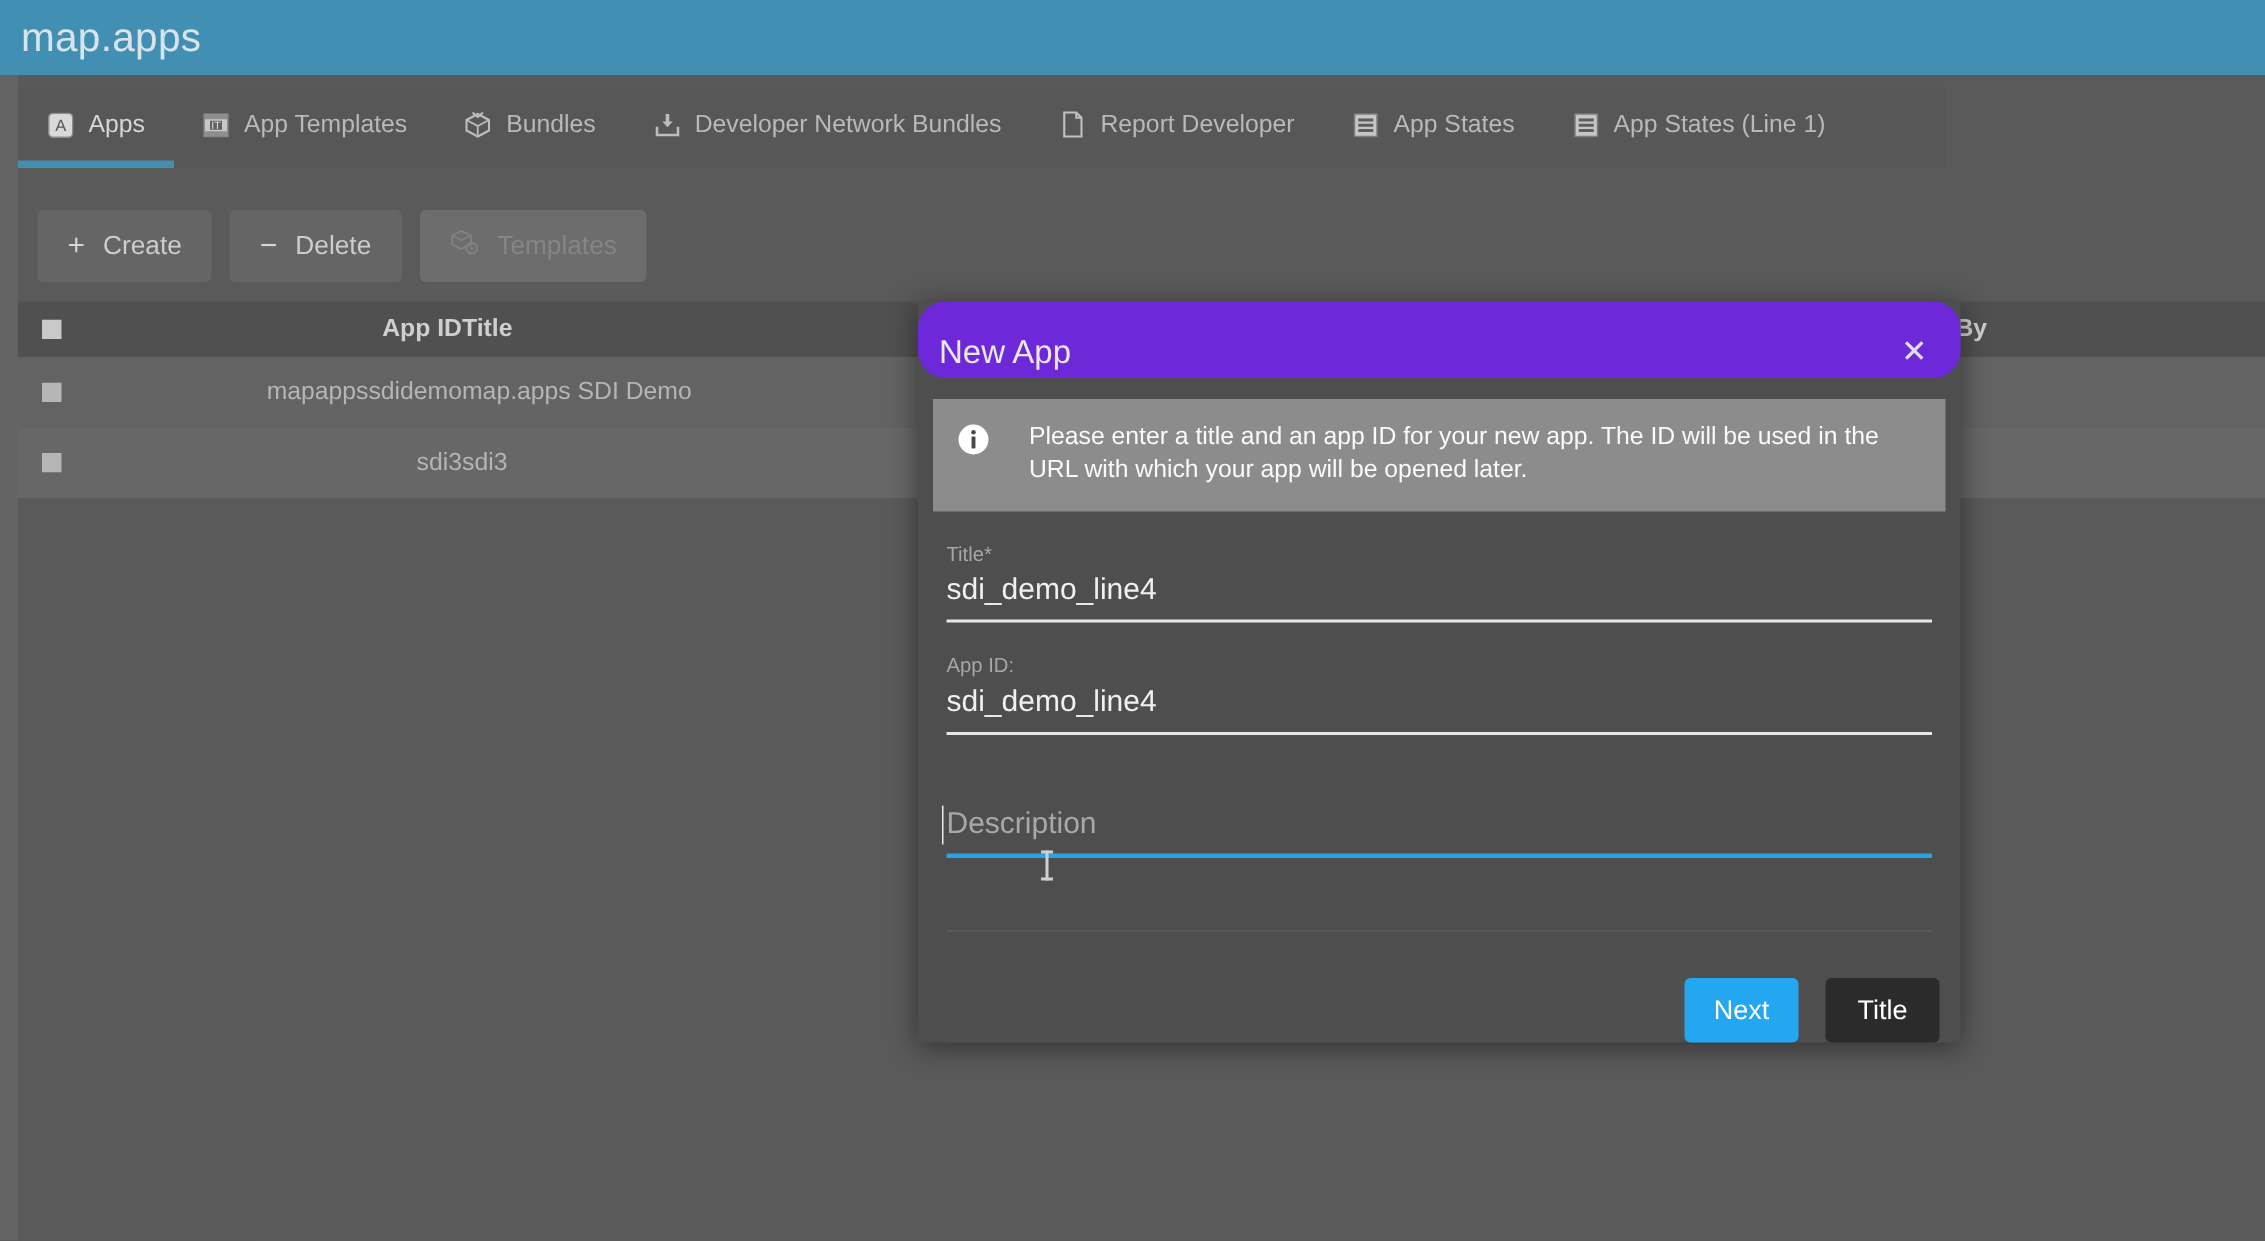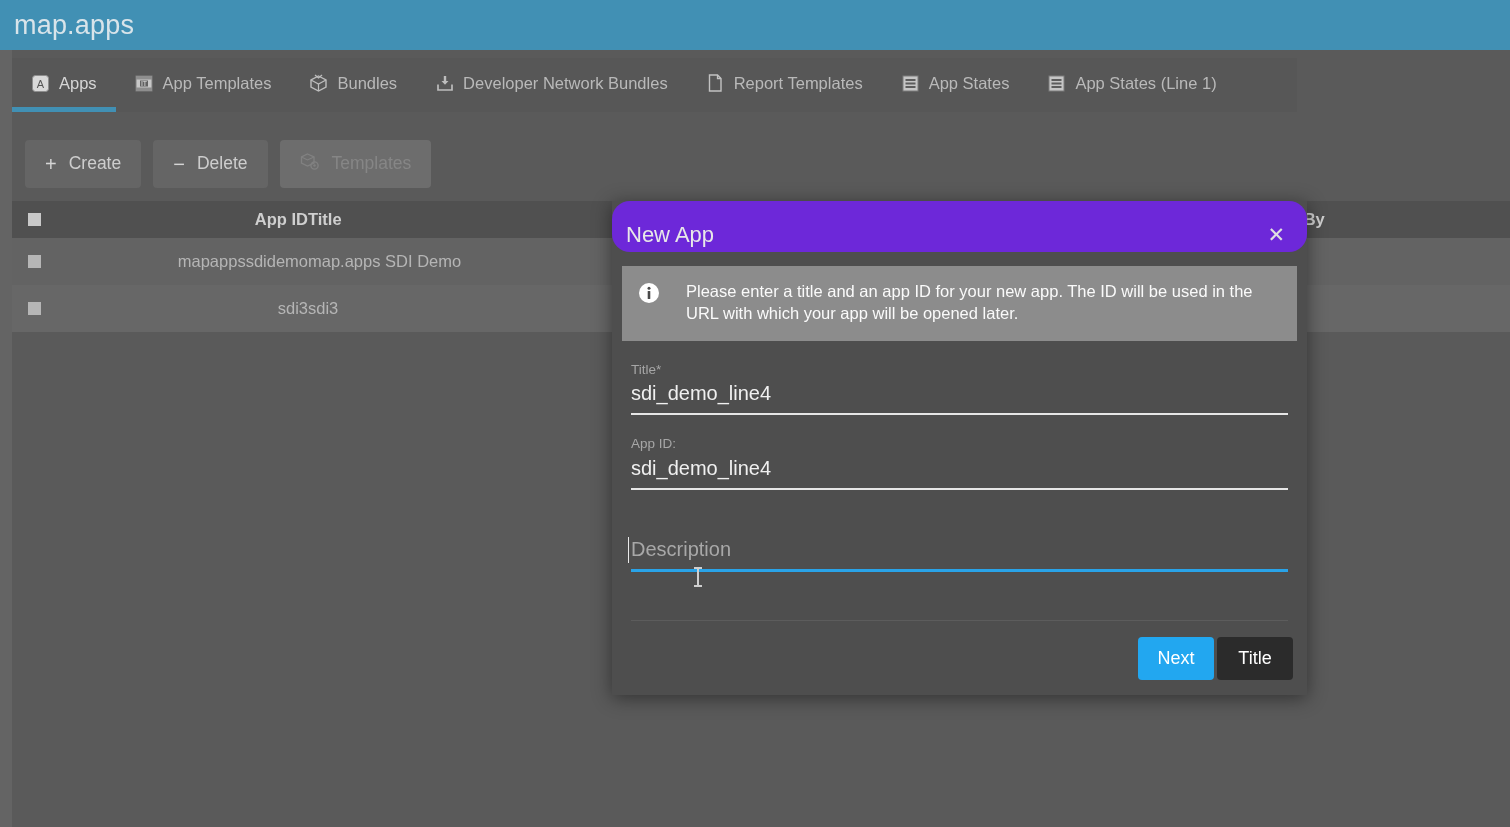--- a/index.html
+++ b/index.html
@@ -235,22 +235,22 @@
 
   .dlg-divider {
     position: absolute;
     left: 19px; right: 19px; bottom: 74px;
     height: 1px; background: #5c5c5c;
   }
   .dlg-foot {
     position: absolute;
     left: 0; right: 0; bottom: 0;
     height: 74px;
-    display: flex; align-items: center; justify-content: flex-end;
-    gap: 3px;
+    display: flex; align-items: flex-end; justify-content: flex-end;
+    gap: 18px;
     padding-right: 14px;
   }
   .dbtn {
     height: 43px;
     min-width: 76px;
     padding: 0 17px;
     border: none; border-radius: 4px;
     font-size: 18px;
     cursor: pointer;
     font-family: inherit;
@@ -320,21 +320,21 @@
       <span>Developer Network Bundles</span>
     </div>
 
     <div class="tab">
       <span class="tab-ico">
         <svg width="15" height="18" viewBox="0 0 15 18">
           <path d="M1.5 1 L9.5 1 L13 4.5 L13 17 L1.5 17 Z" fill="none" stroke="#c2c2c2" stroke-width="1.4"></path>
           <path d="M9.5 1 L9.5 4.5 L13 4.5" fill="none" stroke="#c2c2c2" stroke-width="1.3"></path>
         </svg>
       </span>
-      <span>Report Templates</span>
+      <span>Report Developer</span>
     </div>
 
     <div class="tab">
       <span class="tab-ico">
         <svg width="17" height="17" viewBox="0 0 17 17">
           <rect x="1" y="1" width="15" height="15" fill="#c6c6c6" stroke="#7d7d7d"></rect>
           <rect x="3.5" y="4" width="10" height="2" fill="#5d5d5d"></rect>
           <rect x="3.5" y="7.5" width="10" height="2" fill="#5d5d5d"></rect>
           <rect x="3.5" y="11" width="10" height="2" fill="#5d5d5d"></rect>
         </svg>

